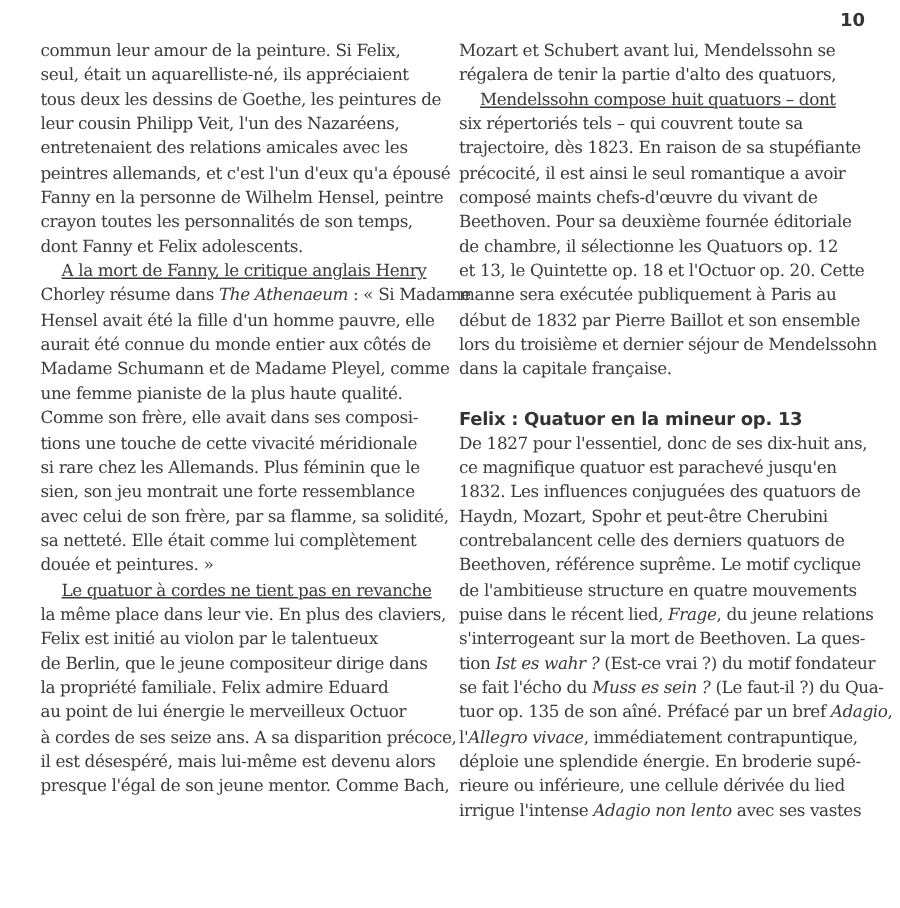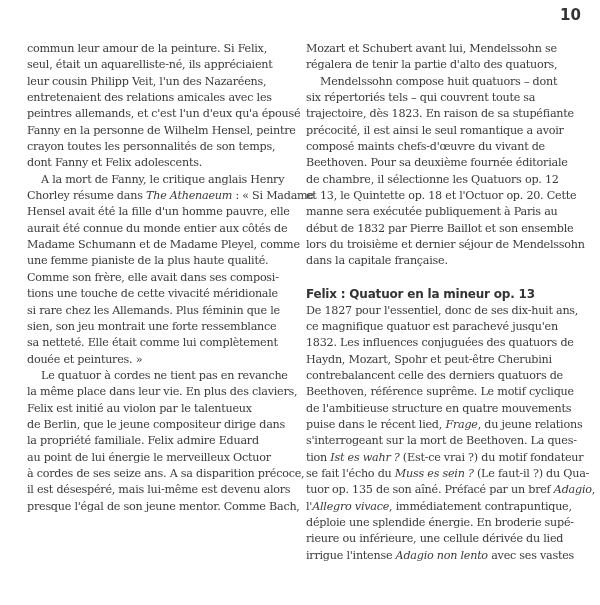--- a/index.html
+++ b/index.html
@@ -1,60 +1,62 @@
 <!DOCTYPE html>
 <html><head>
 <meta charset="utf-8">
 <style>
   html, body { margin:0; padding:0; background:#ffffff; }
   body { width:600px; height:605px; position:relative; overflow:hidden; }
   .page-num {
     position:absolute; left:560px; top:6px;
-    font-family:"DejaVu Sans", sans-serif; font-weight:bold; font-size:15px; color:#333;
+    font-family:"DejaVu Sans", sans-serif; font-weight:bold; font-size:12px; color:#333;
   }
   .col {
-    position:absolute; top:41px; width:290px;
+    position:absolute; top:26px; width:290px;
     font-family:"DejaVu Serif", serif; font-size:11.2px; line-height:16.35px; color:#3a3a3a;
     letter-spacing:-0.25px;
   }
   .col.left { left:27px; }
   .col.right { left:306px; }
   .line { white-space:nowrap; height:16.35px; }
-  .indent { padding-left:14px; }
+  .indent { padding-left:14px;text-decoration:underline; }
   .heading {
     font-family:"DejaVu Sans", sans-serif; font-weight:bold; font-size:12px; color:#333;
     letter-spacing:-0.2px; white-space:nowrap; height:16.35px;
   }
   .spacer { height:16.35px; }
   i { }
 </style>
 </head>
 <body>
 
 <div class="page-num">10</div>
 
 <div class="col left">
   <div class="line">commun leur amour de la peinture. Si Felix,</div>
   <div class="line">seul, était un aquarelliste-né, ils appréciaient</div>
+  <div class="line">tous deux les dessins de Goethe, les peintures de</div>
   <div class="line">leur cousin Philipp Veit, l'un des Nazaréens,</div>
   <div class="line">entretenaient des relations amicales avec les</div>
   <div class="line">peintres allemands, et c'est l'un d'eux qu'a épousé</div>
   <div class="line">Fanny en la personne de Wilhelm Hensel, peintre</div>
   <div class="line">crayon toutes les personnalités de son temps,</div>
   <div class="line">dont Fanny et Felix adolescents.</div>
   <div class="line indent">A la mort de Fanny, le critique anglais Henry</div>
   <div class="line"><span>Chorley résume dans </span><i>The Athenaeum</i><span> : « Si Madame</span></div>
   <div class="line">Hensel avait été la fille d'un homme pauvre, elle</div>
   <div class="line">aurait été connue du monde entier aux côtés de</div>
   <div class="line">Madame Schumann et de Madame Pleyel, comme</div>
   <div class="line">une femme pianiste de la plus haute qualité.</div>
   <div class="line">Comme son frère, elle avait dans ses composi-</div>
   <div class="line">tions une touche de cette vivacité méridionale</div>
   <div class="line">si rare chez les Allemands. Plus féminin que le</div>
   <div class="line">sien, son jeu montrait une forte ressemblance</div>
+  <div class="line">avec celui de son frère, par sa flamme, sa solidité,</div>
   <div class="line">sa netteté. Elle était comme lui complètement</div>
   <div class="line">douée et peintures. »</div>
   <div class="line indent">Le quatuor à cordes ne tient pas en revanche</div>
   <div class="line">la même place dans leur vie. En plus des claviers,</div>
   <div class="line">Felix est initié au violon par le talentueux</div>
   <div class="line">de Berlin, que le jeune compositeur dirige dans</div>
   <div class="line">la propriété familiale. Felix admire Eduard</div>
   <div class="line">au point de lui énergie le merveilleux Octuor</div>
   <div class="line">à cordes de ses seize ans. A sa disparition précoce,</div>
   <div class="line">il est désespéré, mais lui-même est devenu alors</div>

